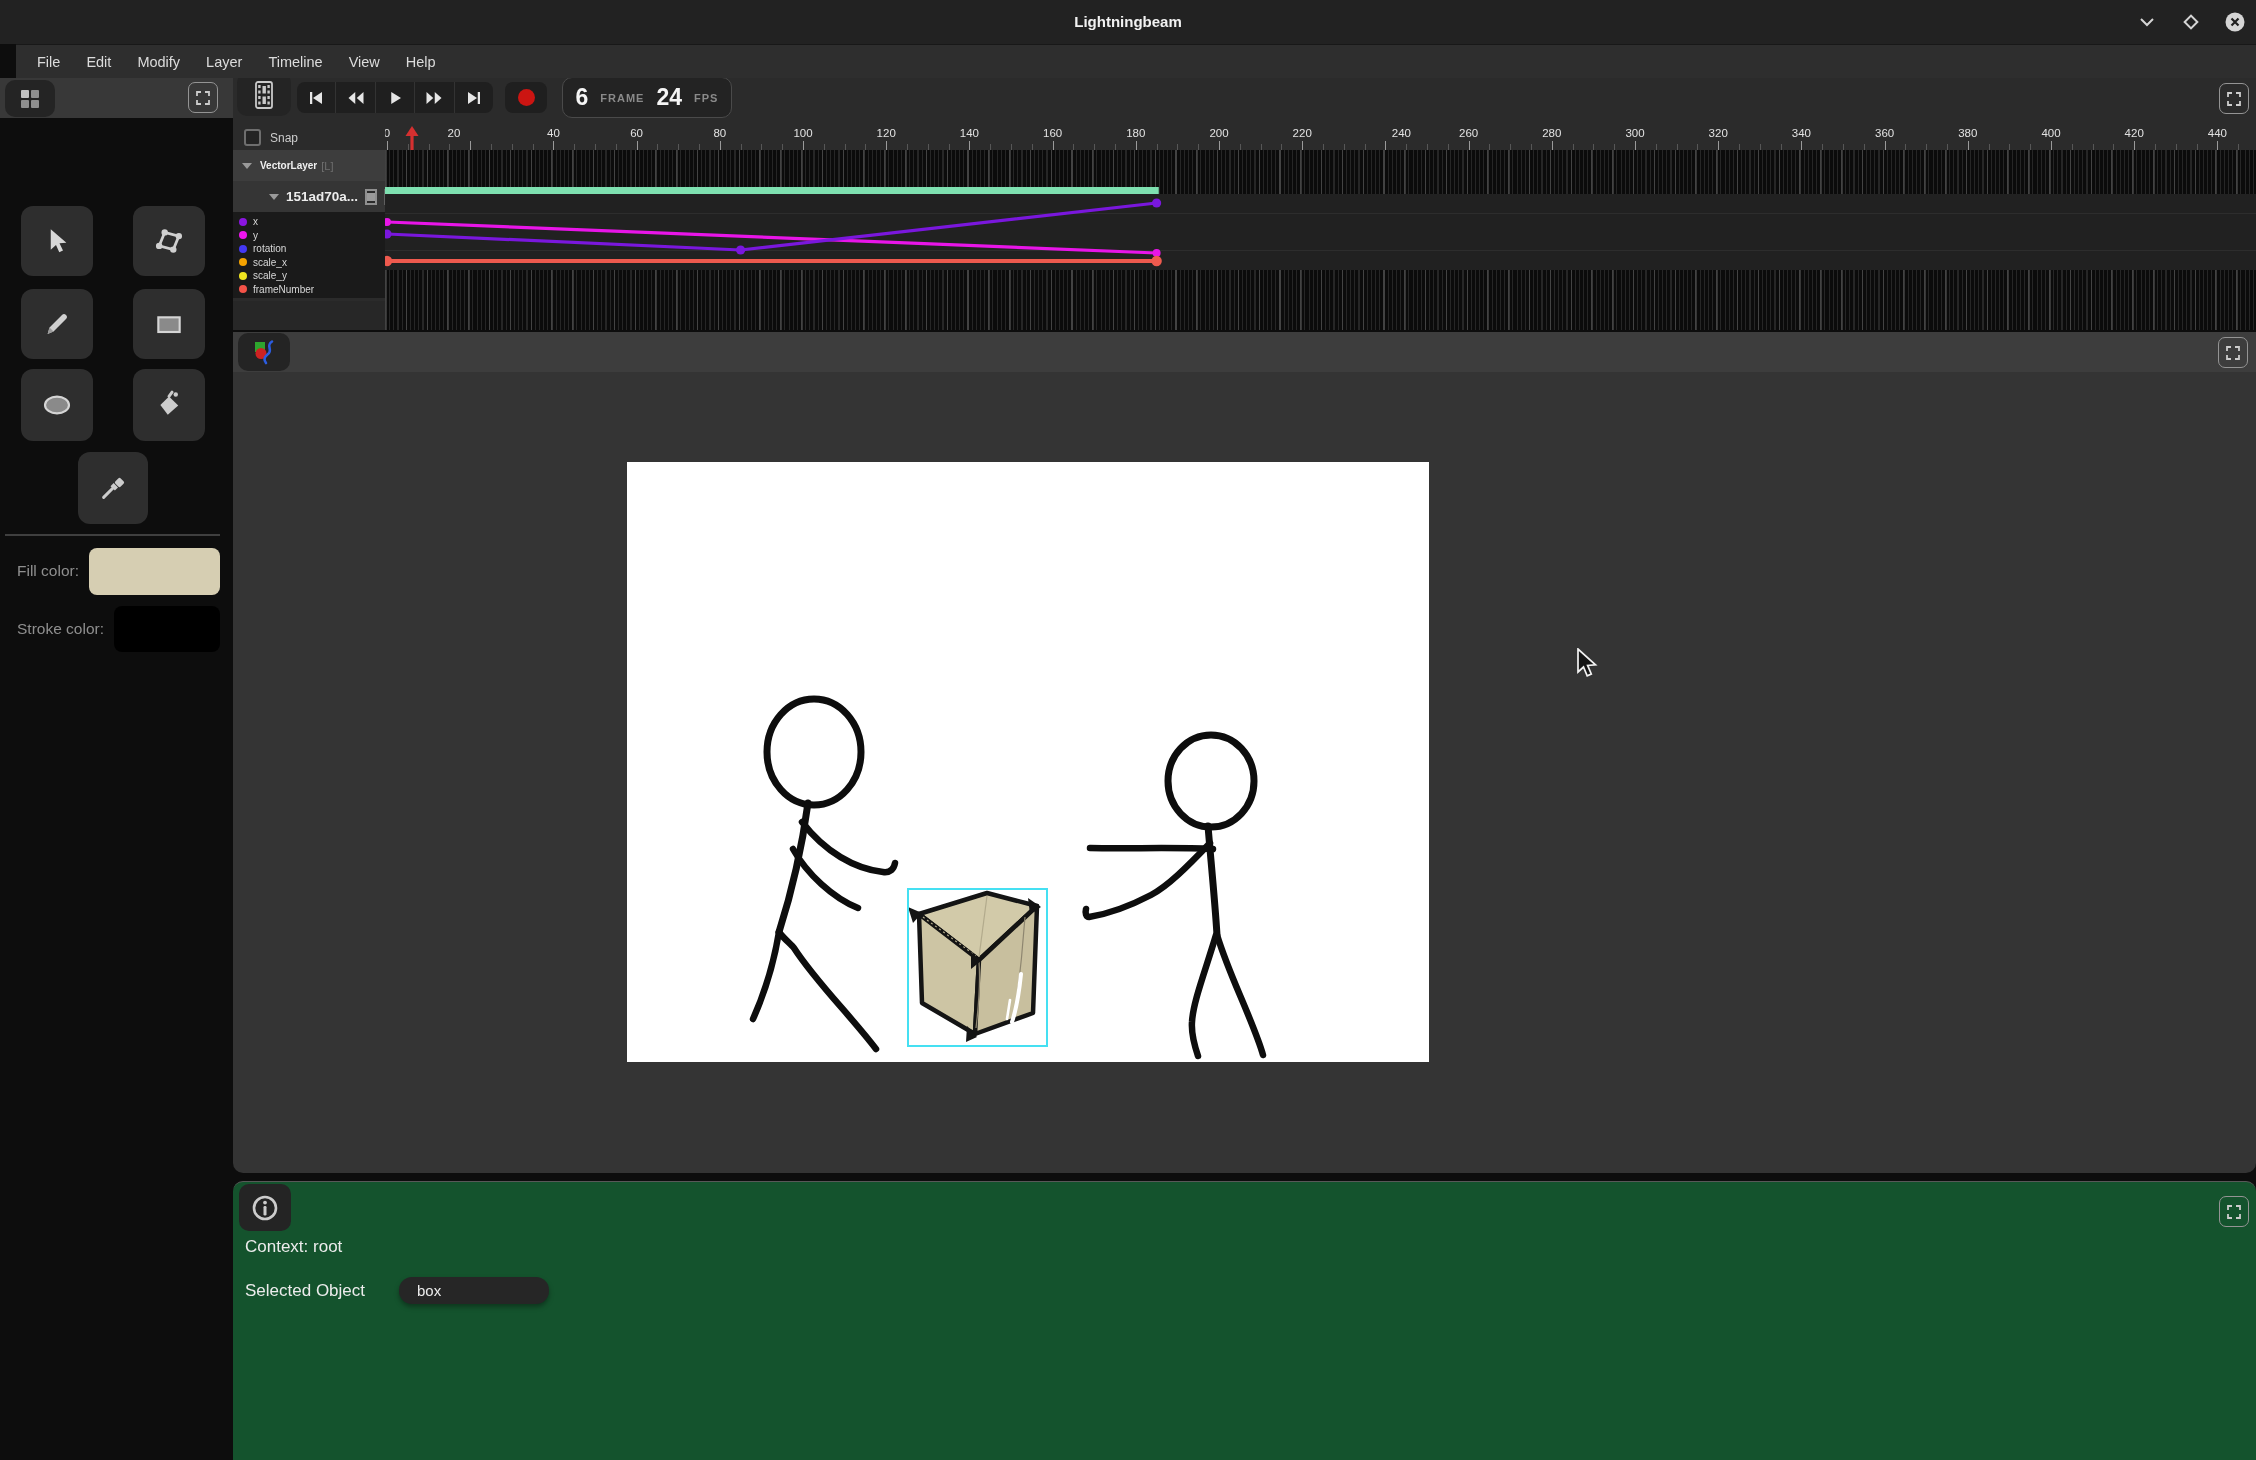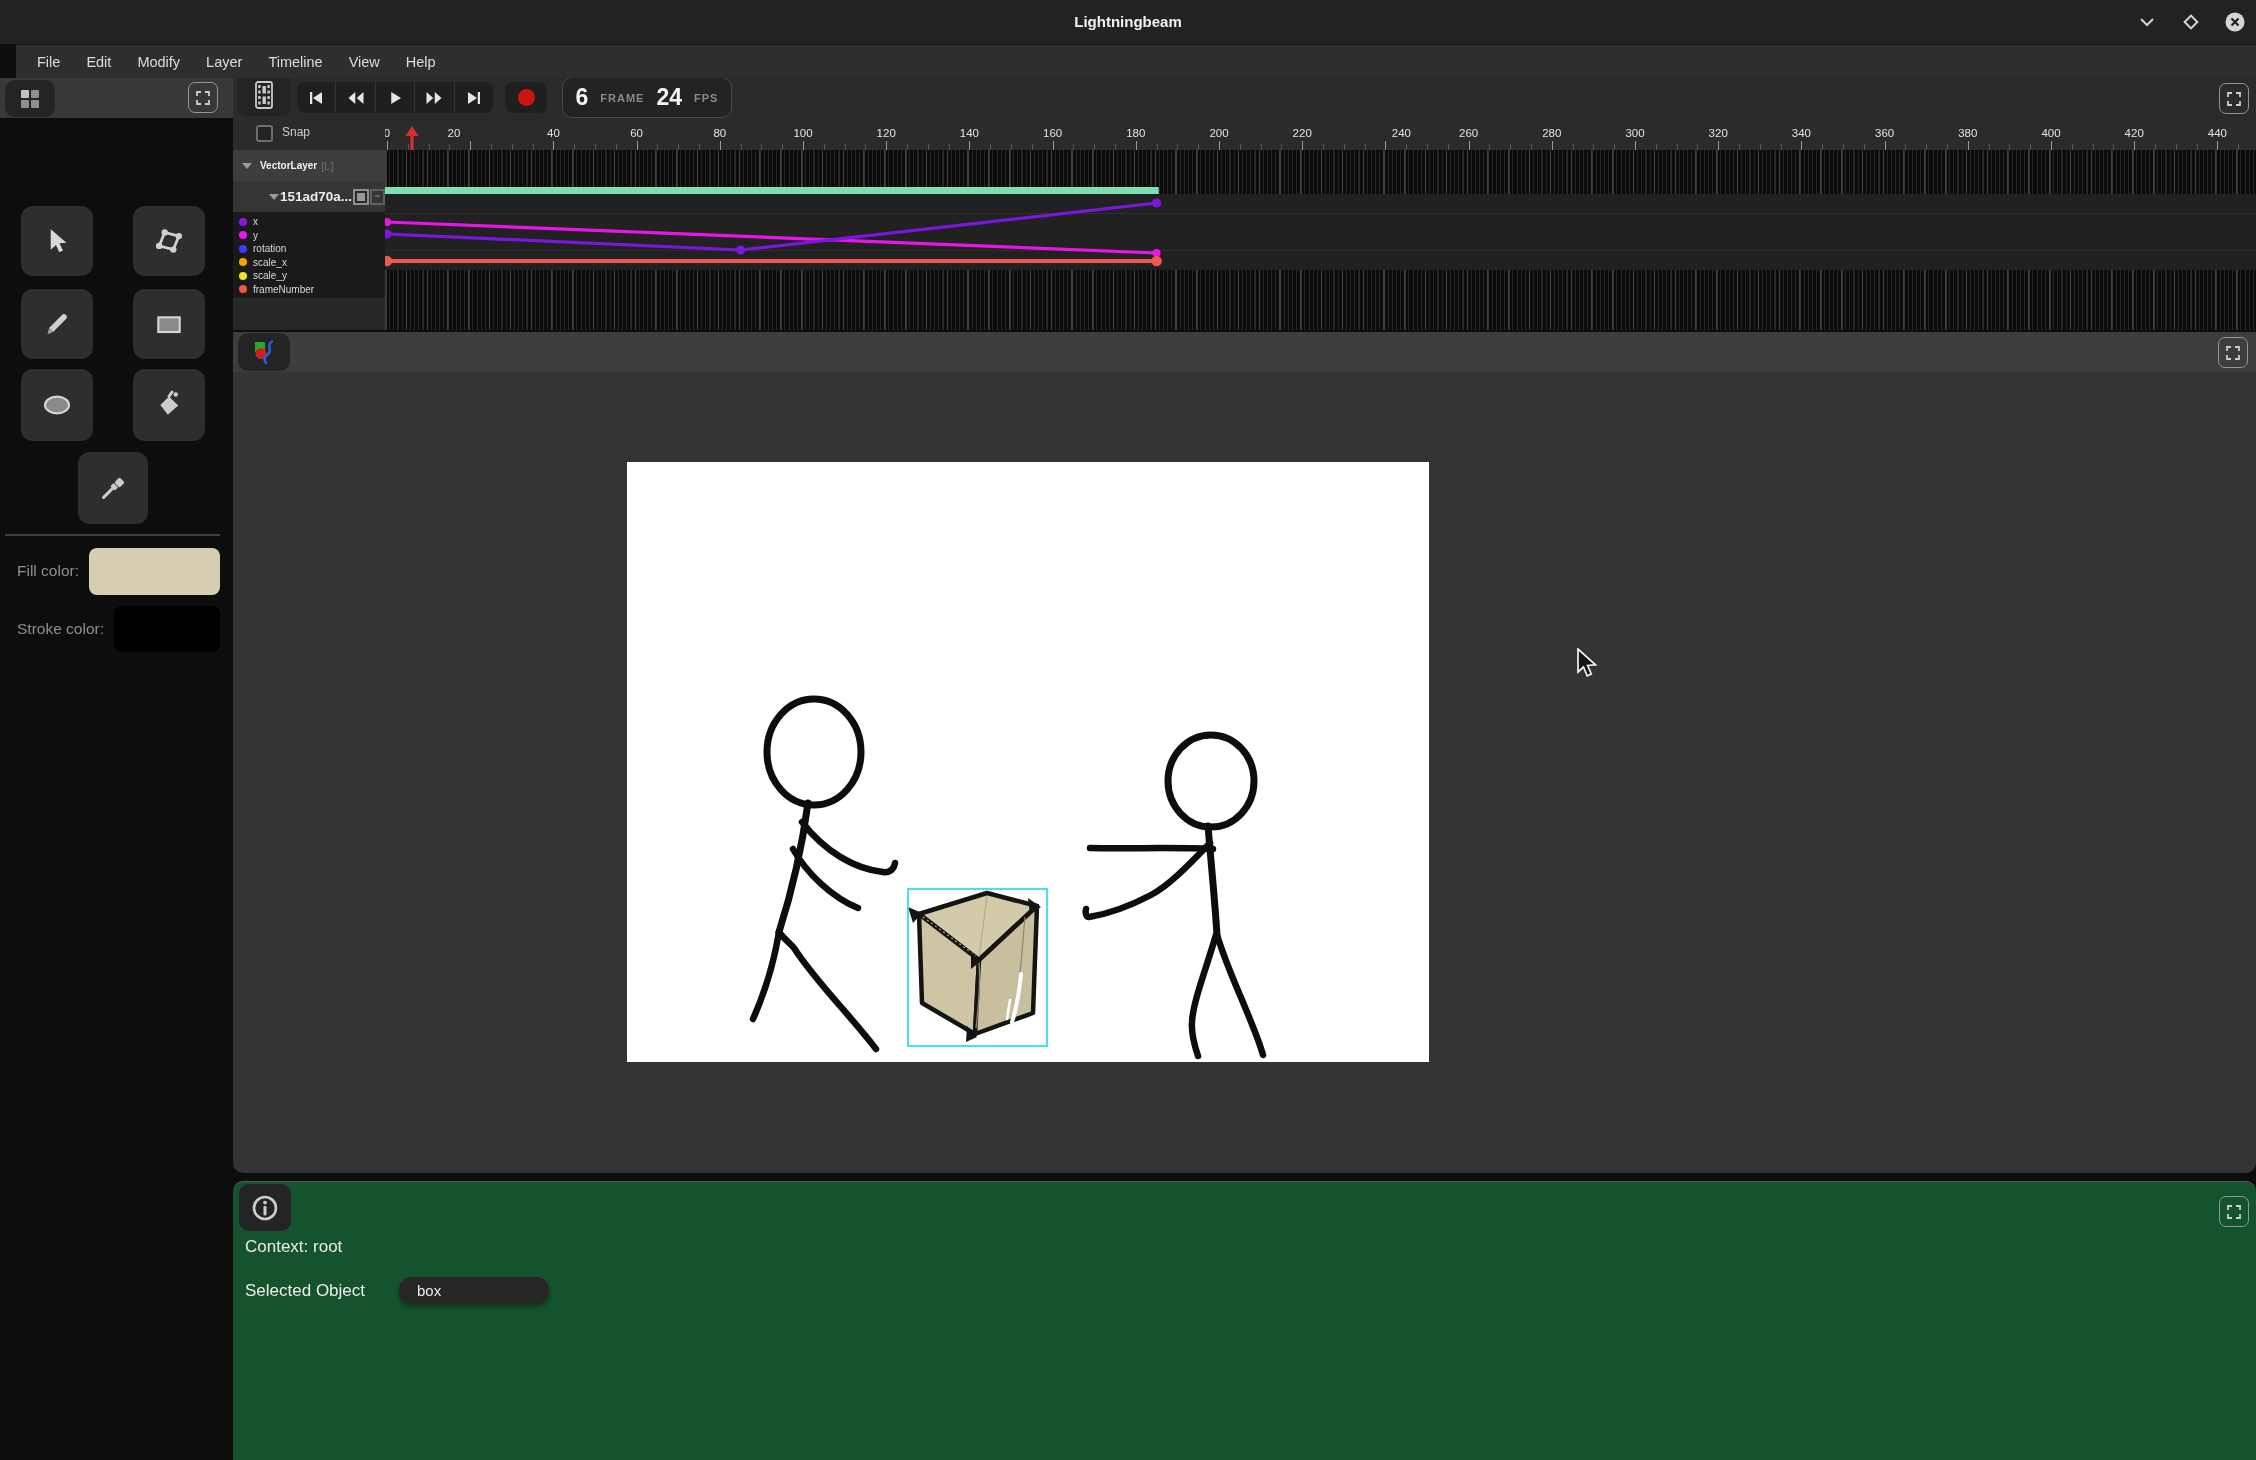--- a/index.html
+++ b/index.html
@@ -37,28 +37,28 @@
   .pb-btn { flex:1; display:flex; align-items:center; justify-content:center; border-right:1px solid #333; }
   .pb-btn:last-child { border-right:none; }
   .rec-btn { position:absolute; left:272px; top:4px; width:42px; height:31px; background:#1f1f1f; border-radius:8px; display:flex; align-items:center; justify-content:center; }
   .rec-dot { width:17px; height:17px; border-radius:50%; background:#cc1512; }
   .frame-display { position:absolute; left:329px; top:-1px; width:170px; height:41px; background:#232323; border:1px solid #4a4a4a; border-radius:10px; display:flex; align-items:center; justify-content:center; gap:12px; }
   .fd-num { font-size:23px; font-weight:bold; color:#f5f5f5; }
   .fd-lab { font-size:11px; color:#8a8a8a; letter-spacing:1px; font-weight:bold; }
   .tl-expand { position:absolute; right:7px; top:5px; }
 
   .tl-left { position:absolute; left:0; top:47px; width:152px; height:205px; }
-  .snap-row { position:absolute; left:12px; top:0; width:152px; height:25px; display:flex; padding-left:11px; gap:9px; }
+  .snap-row { position:absolute; left:0; top:0; width:152px; height:25px; display:flex; align-items:center; padding-left:11px; gap:9px; }
   .checkbox { width:17px; height:17px; border:2px solid #6e6e6e; border-radius:3px; background:#242424; }
   .snap-label { font-size:12px; color:#cccccc; }
   .layer-row { position:absolute; left:0; top:25px; width:152px; height:31px; background:#3d3d3d; display:flex; align-items:center; padding-left:9px; gap:8px; }
   .tri-down { width:0; height:0; border-left:5px solid transparent; border-right:5px solid transparent; border-top:6px solid #9a9a9a; }
   .layer-name { font-size:10px; font-weight:600; color:#f0f0f0; }
   .layer-badge { font-size:11px; color:#6f6f6f; margin-left:-4px; }
-  .object-row { position:absolute; left:0; top:56px; width:152px; height:31px; background:#353535; display:flex; align-items:center; padding-left:36px; gap:1px; }
+  .object-row { position:absolute; left:0; top:56px; width:152px; height:31px; background:#353535; display:flex; align-items:center; padding-left:36px; gap:7px; }
   .object-name { font-size:13.5px; font-weight:600; color:#ededed; }
   .mini-btn { width:16px; height:16px; display:flex; align-items:center; justify-content:center; }
   .mini-square { border:2px solid #8f8f8f; background:#2b2b2b; }
   .mini-square > div { width:8px; height:8px; background:#9a9a9a; }
   .mini-tilde { border:2px solid #5f5f5f; color:#9a9a9a; font-size:10px; line-height:1; }
   .props { position:absolute; left:0; top:87px; width:152px; height:86px; background:#1a1a1a; padding-top:3px; }
   .prop-row { display:flex; align-items:center; height:13.5px; padding-left:6px; gap:6px; }
   .prop-dot { width:8px; height:8px; border-radius:50%; flex:none; }
   .prop-label { font-size:10px; color:#d8d8d8; }
   .props-filler { position:absolute; left:0; top:176px; width:152px; height:29px; background:#272727; }

